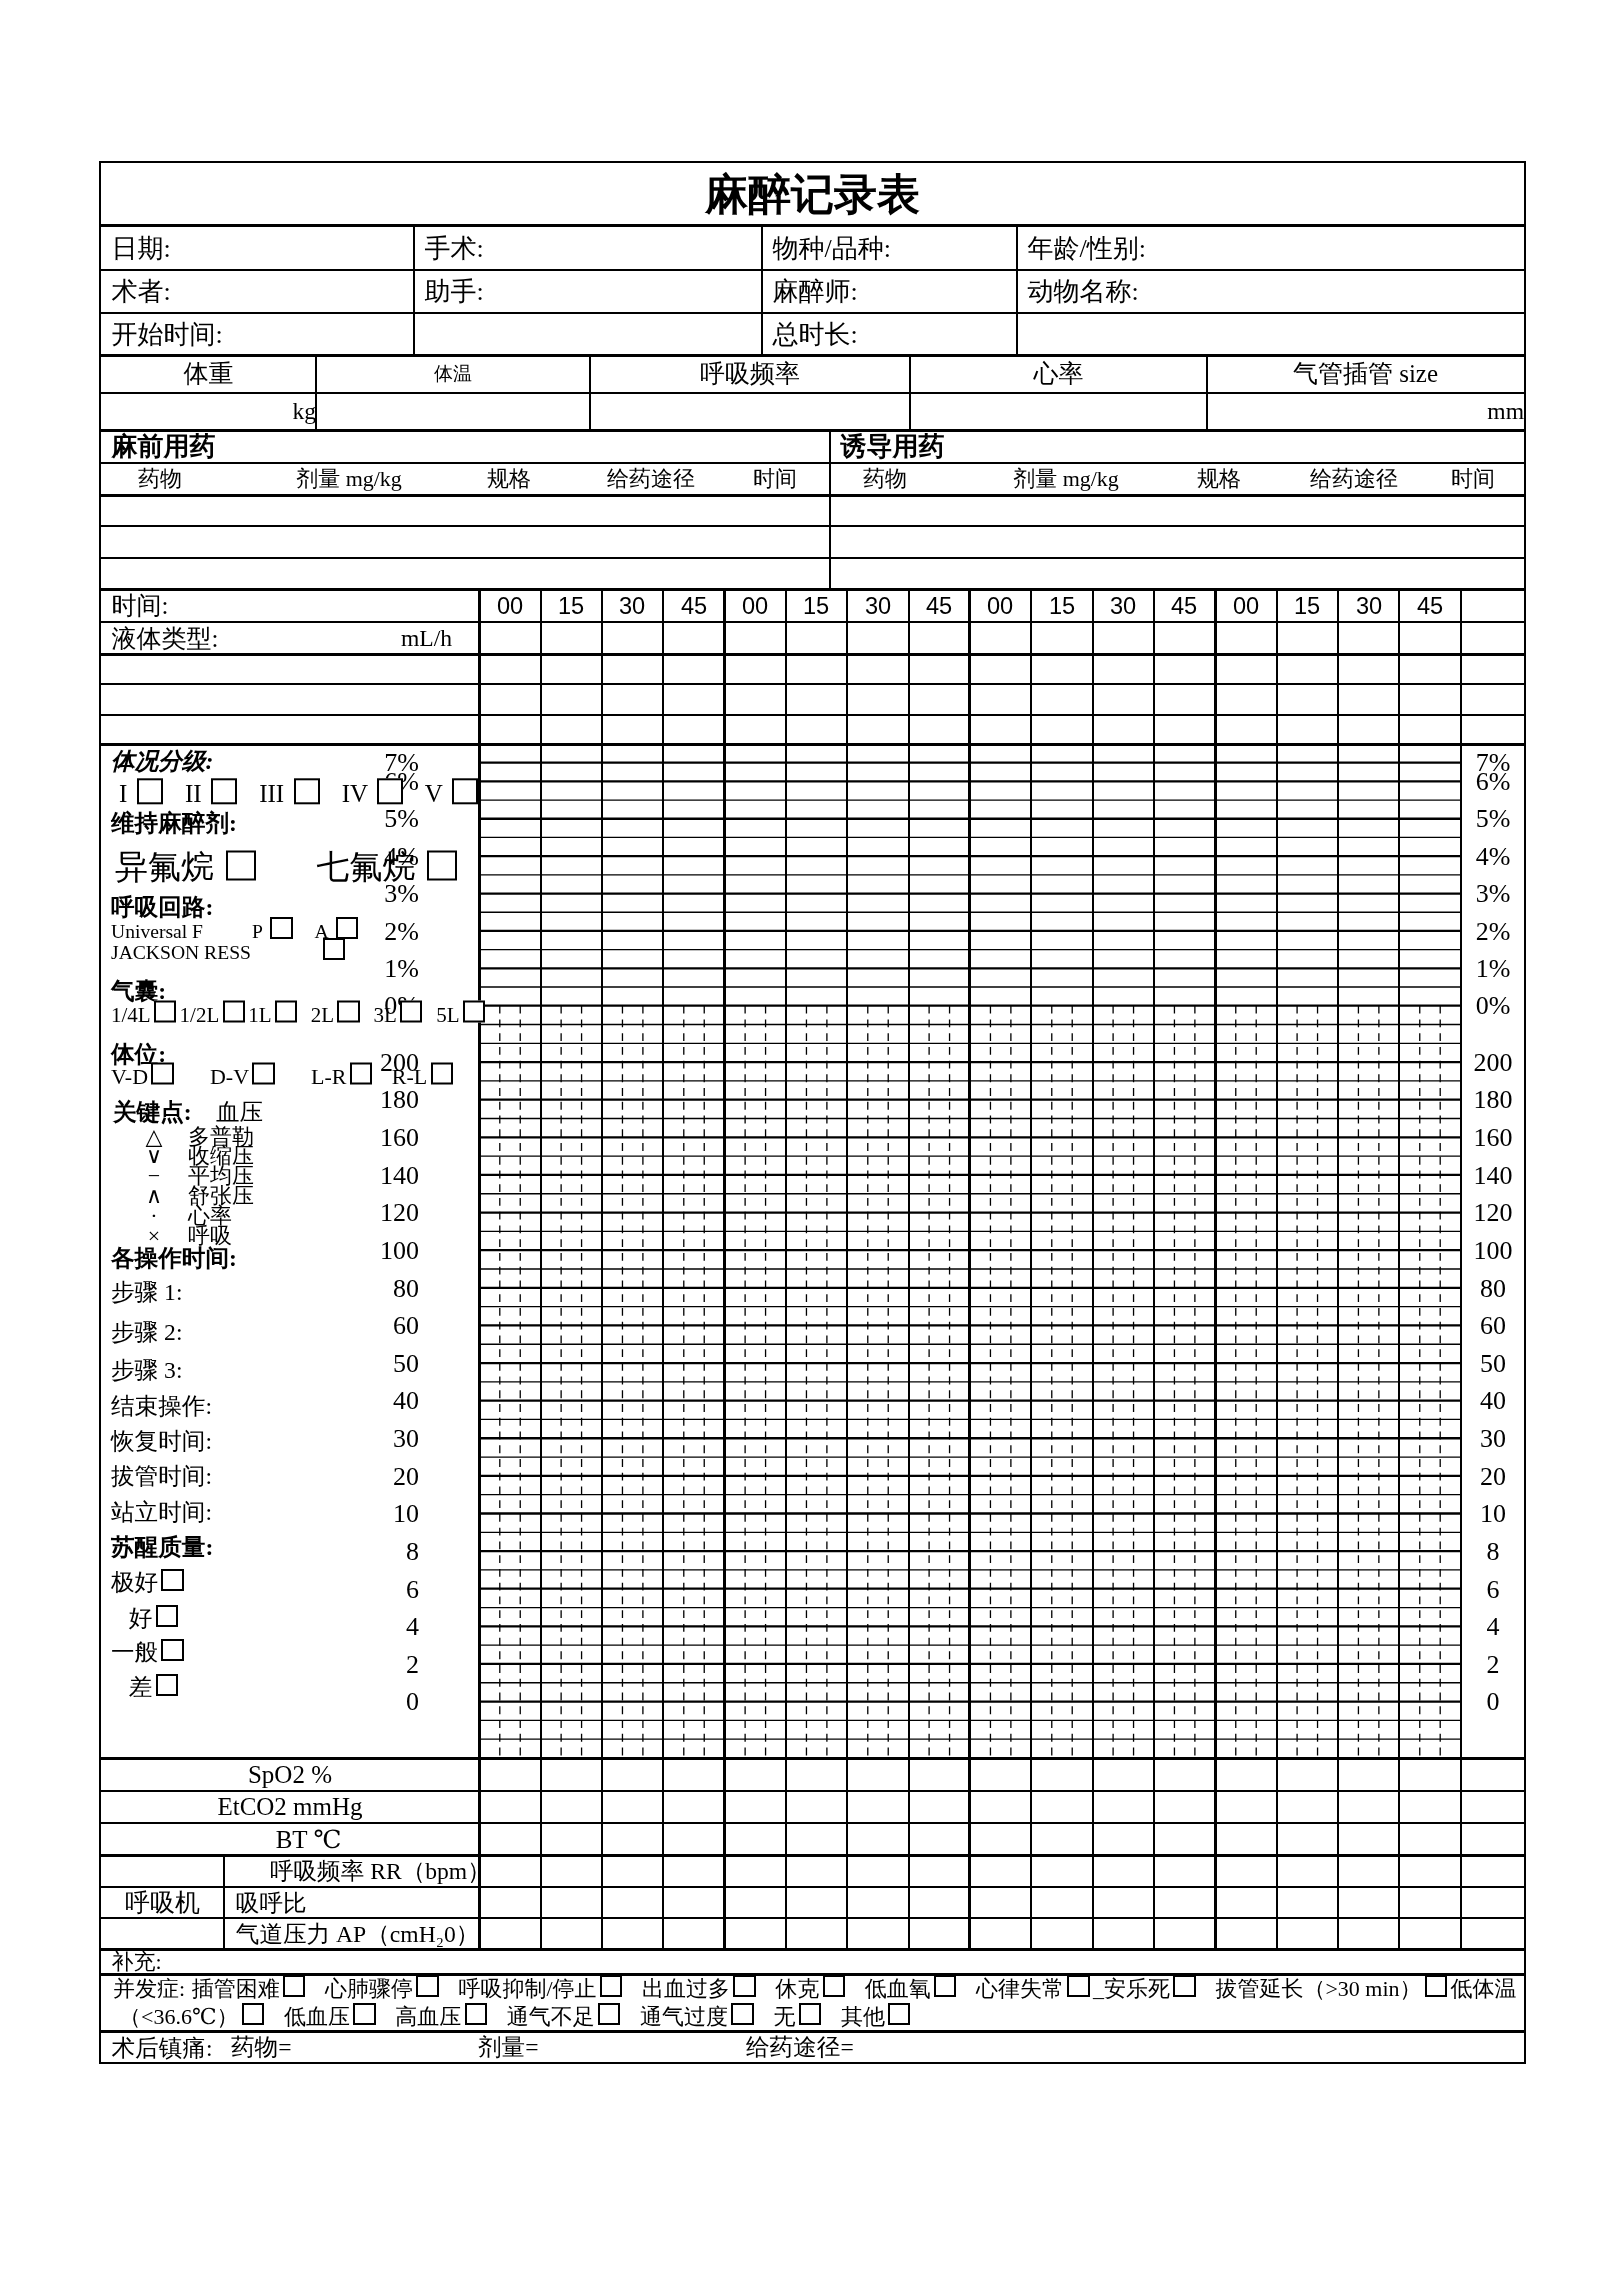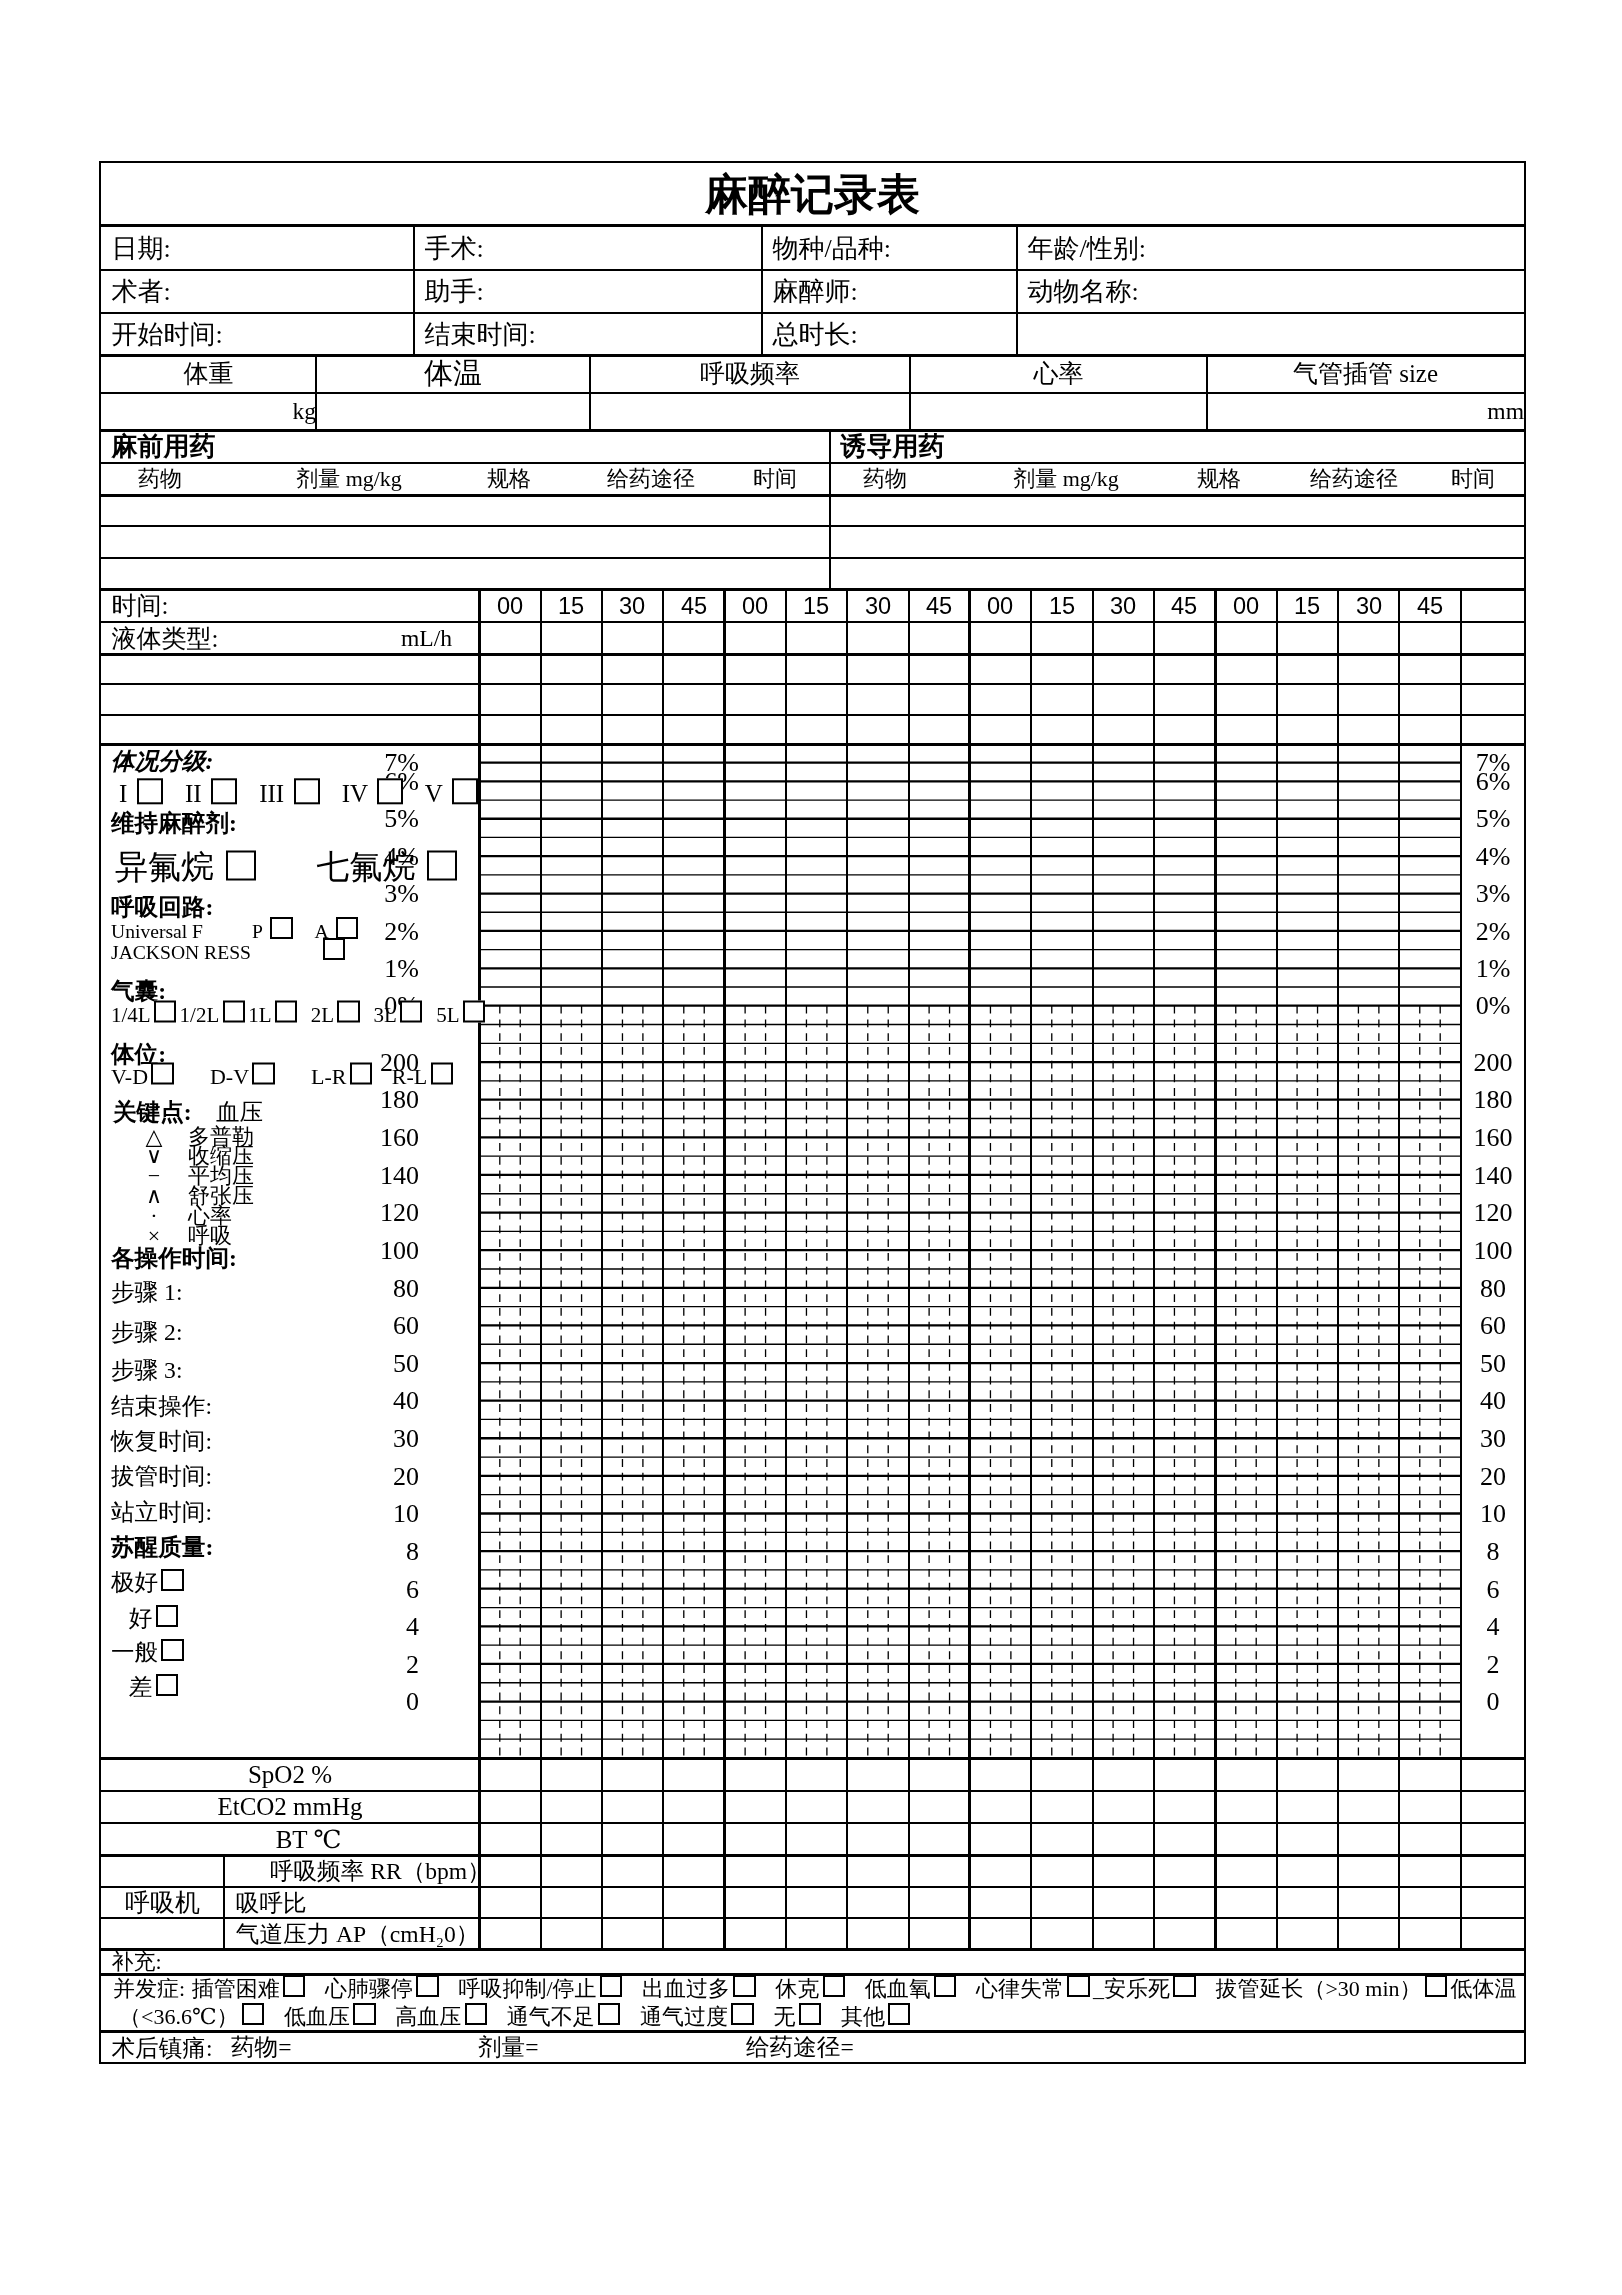--- a/index.html
+++ b/index.html
@@ -96,34 +96,31 @@
     </div>
     <div class="cell" style="left: 762px; top: 270px; width: 255px; height: 43px; display: flex; align-items: center; justify-content: flex-start; padding-left: 10.5px;">
       <span style="font-size: 26px;">麻醉师:</span>
     </div>
     <div class="cell" style="left: 1017px; top: 270px; width: 508px; height: 43px; display: flex; align-items: center; justify-content: flex-start; padding-left: 10.5px;">
       <span style="font-size: 26px;">动物名称:</span>
     </div>
     <div class="cell" style="left: 101px; top: 313px; width: 312px; height: 43px; display: flex; align-items: center; justify-content: flex-start; padding-left: 10.5px;">
       <span style="font-size: 26px;">开始时间:</span>
     </div>
-    <div class="cell" style="left: 414px; top: 313px; width: 348px; height: 43px; display: flex; align-items: center; justify-content: flex-start; padding-left: 10.5px;">
-      <span style="font-size: 26px;">结束时间:</span>
-    </div>
     <div class="cell" style="left: 762px; top: 313px; width: 255px; height: 43px; display: flex; align-items: center; justify-content: flex-start; padding-left: 10.5px;">
       <span style="font-size: 26px;">总时长:</span>
     </div>
     <div class="cell" style="left: 1017px; top: 313px; width: 508px; height: 43px; display: flex; align-items: center; justify-content: flex-start; padding-left: 10.5px;">
       <span style="font-size: 26px;"></span>
     </div>
     <div class="cell" style="left: 101px; top: 355px; width: 215px; height: 37px; display: flex; align-items: center; justify-content: center;">
       <span style="font-size: 25px;">体重</span>
     </div>
     <div class="cell" style="left: 316px; top: 355px; width: 274px; height: 37px; display: flex; align-items: center; justify-content: center;">
-      <span style="font-size: 29px;">体温</span>
+      <span style="font-size: 19px;">体温</span>
     </div>
     <div class="cell" style="left: 590px; top: 355px; width: 320px; height: 37px; display: flex; align-items: center; justify-content: center;">
       <span style="font-size: 25px;">呼吸频率</span>
     </div>
     <div class="cell" style="left: 910px; top: 355px; width: 297px; height: 37px; display: flex; align-items: center; justify-content: center;">
       <span style="font-size: 25px;">心率</span>
     </div>
     <div class="cell" style="left: 1207px; top: 355px; width: 317px; height: 37px; display: flex; align-items: center; justify-content: center;">
       <span style="font-size: 25px;">气管插管 size</span>
     </div>

